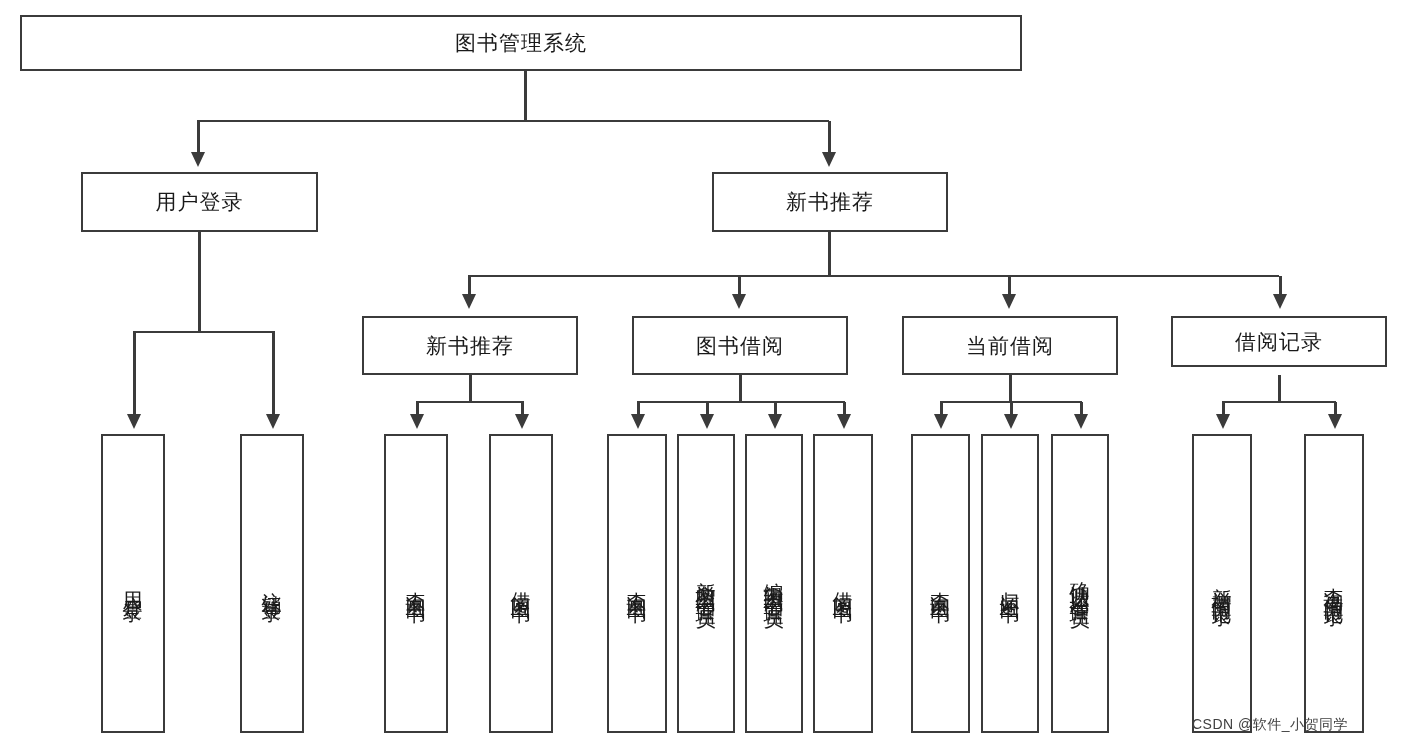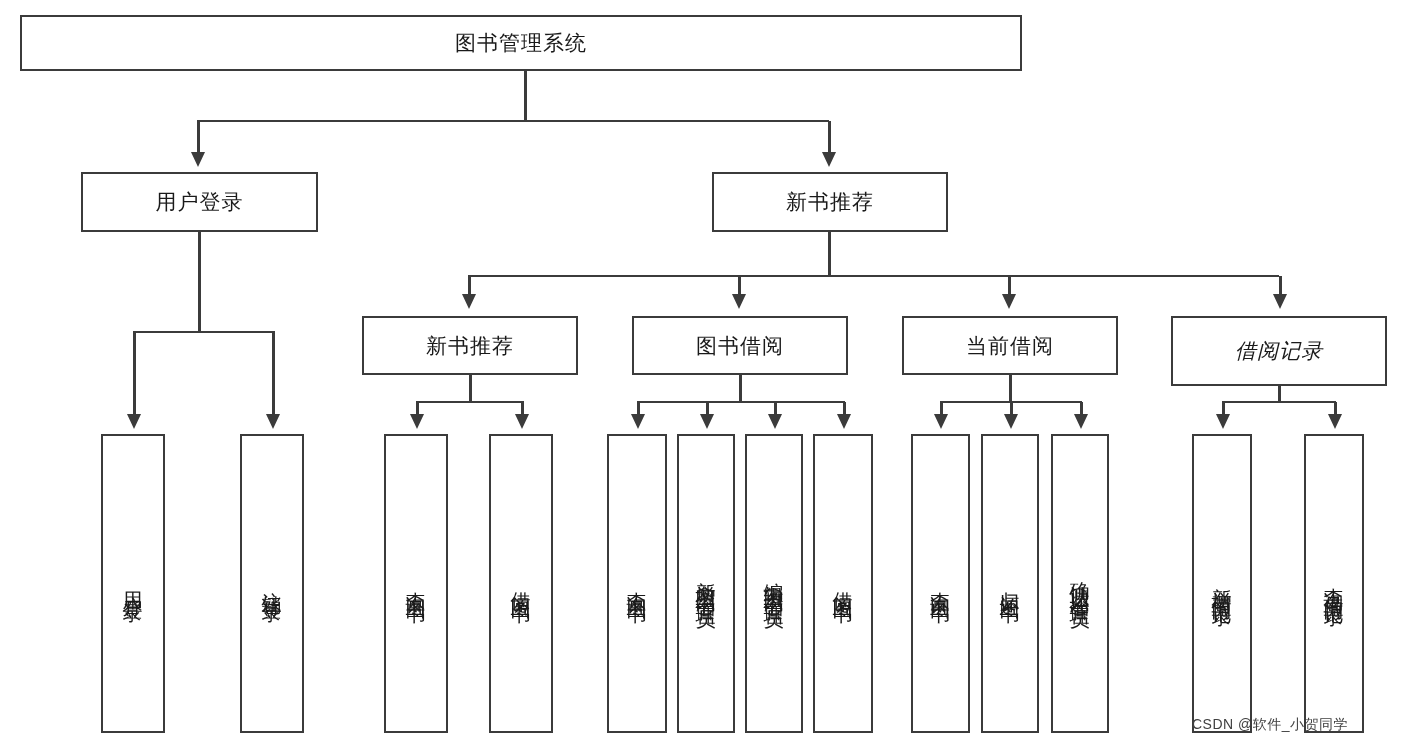--- a/index.html
+++ b/index.html
@@ -123,21 +123,21 @@
 
   <div class="node h" style="left:632px; top:316px; width:216px; height:59px;">
     <span>图书借阅</span>
   </div>
   <div class="node h" style="left:362px; top:316px; width:216px; height:59px;">
     <span>新书推荐</span>
   </div>
   <div class="node h" style="left:902px; top:316px; width:216px; height:59px;">
     <span>当前借阅</span>
   </div>
-  <div class="node h" style="left:1171px; top:316px; width:216px; height:70px;font-style:italic;">
+  <div class="node h" style="left:1171px; top:316px; width:216px; height:51px;">
     <span>借阅记录</span>
   </div>
 
   <div class="ln lnv" style="left:469px; top:375px; height:27px;"></div>
   <div class="ln lnh" style="left:416px; top:400.5px; width:108px;"></div>
   <div class="ln lnv" style="left:416px; top:402px; height:12px;"></div>
   <div class="arrow" style="left:410px; top:414px;"></div>
   <div class="ln lnv" style="left:521px; top:402px; height:12px;"></div>
   <div class="arrow" style="left:515px; top:414px;"></div>
 

